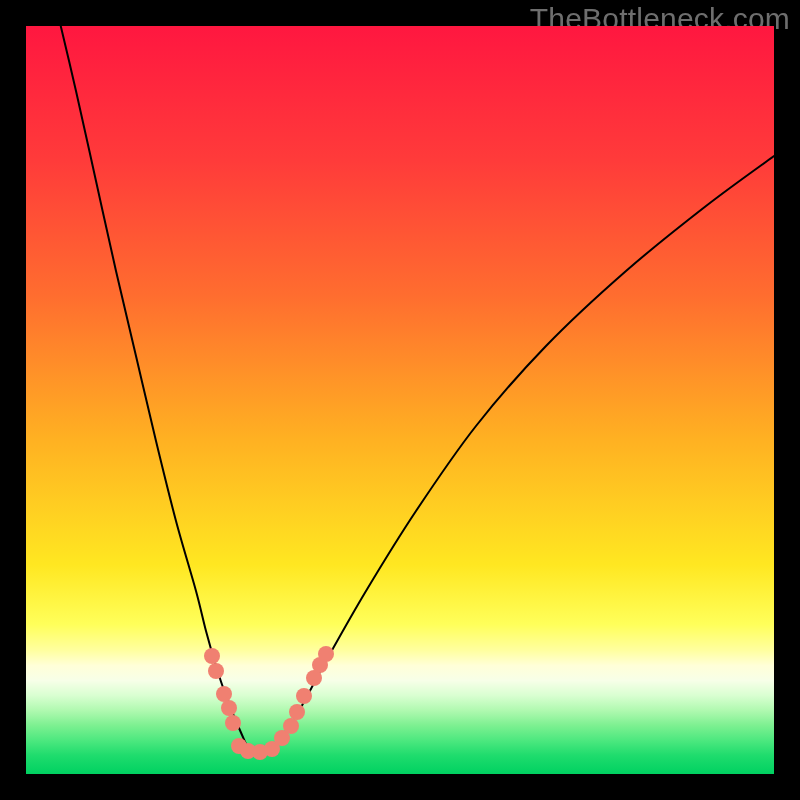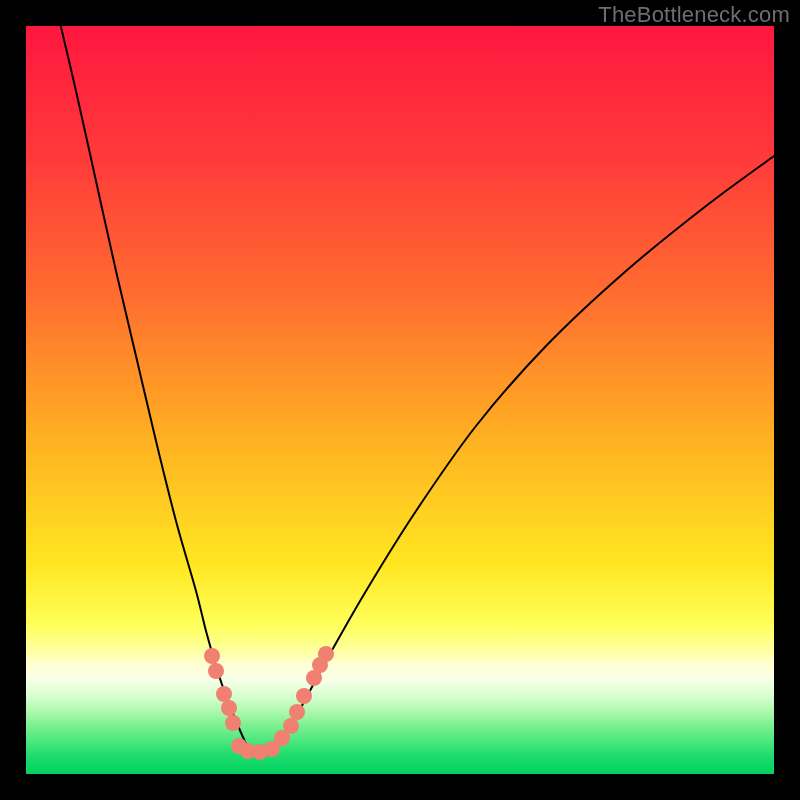--- a/index.html
+++ b/index.html
@@ -22,21 +22,21 @@
     top: 26px;
     width: 748px;
     height: 748px;
     overflow: hidden;
   }
   .watermark {
     position: absolute;
     top: 2px;
     right: 10px;
     color: #6e6e6e;
-    font-size: 22px;
+    font-size: 30px;
     font-weight: 500;
     letter-spacing: 0.2px;
     user-select: none;
   }
   svg { display: block; }
 </style>
 </head>
 <body>
 
 <div class="frame">

